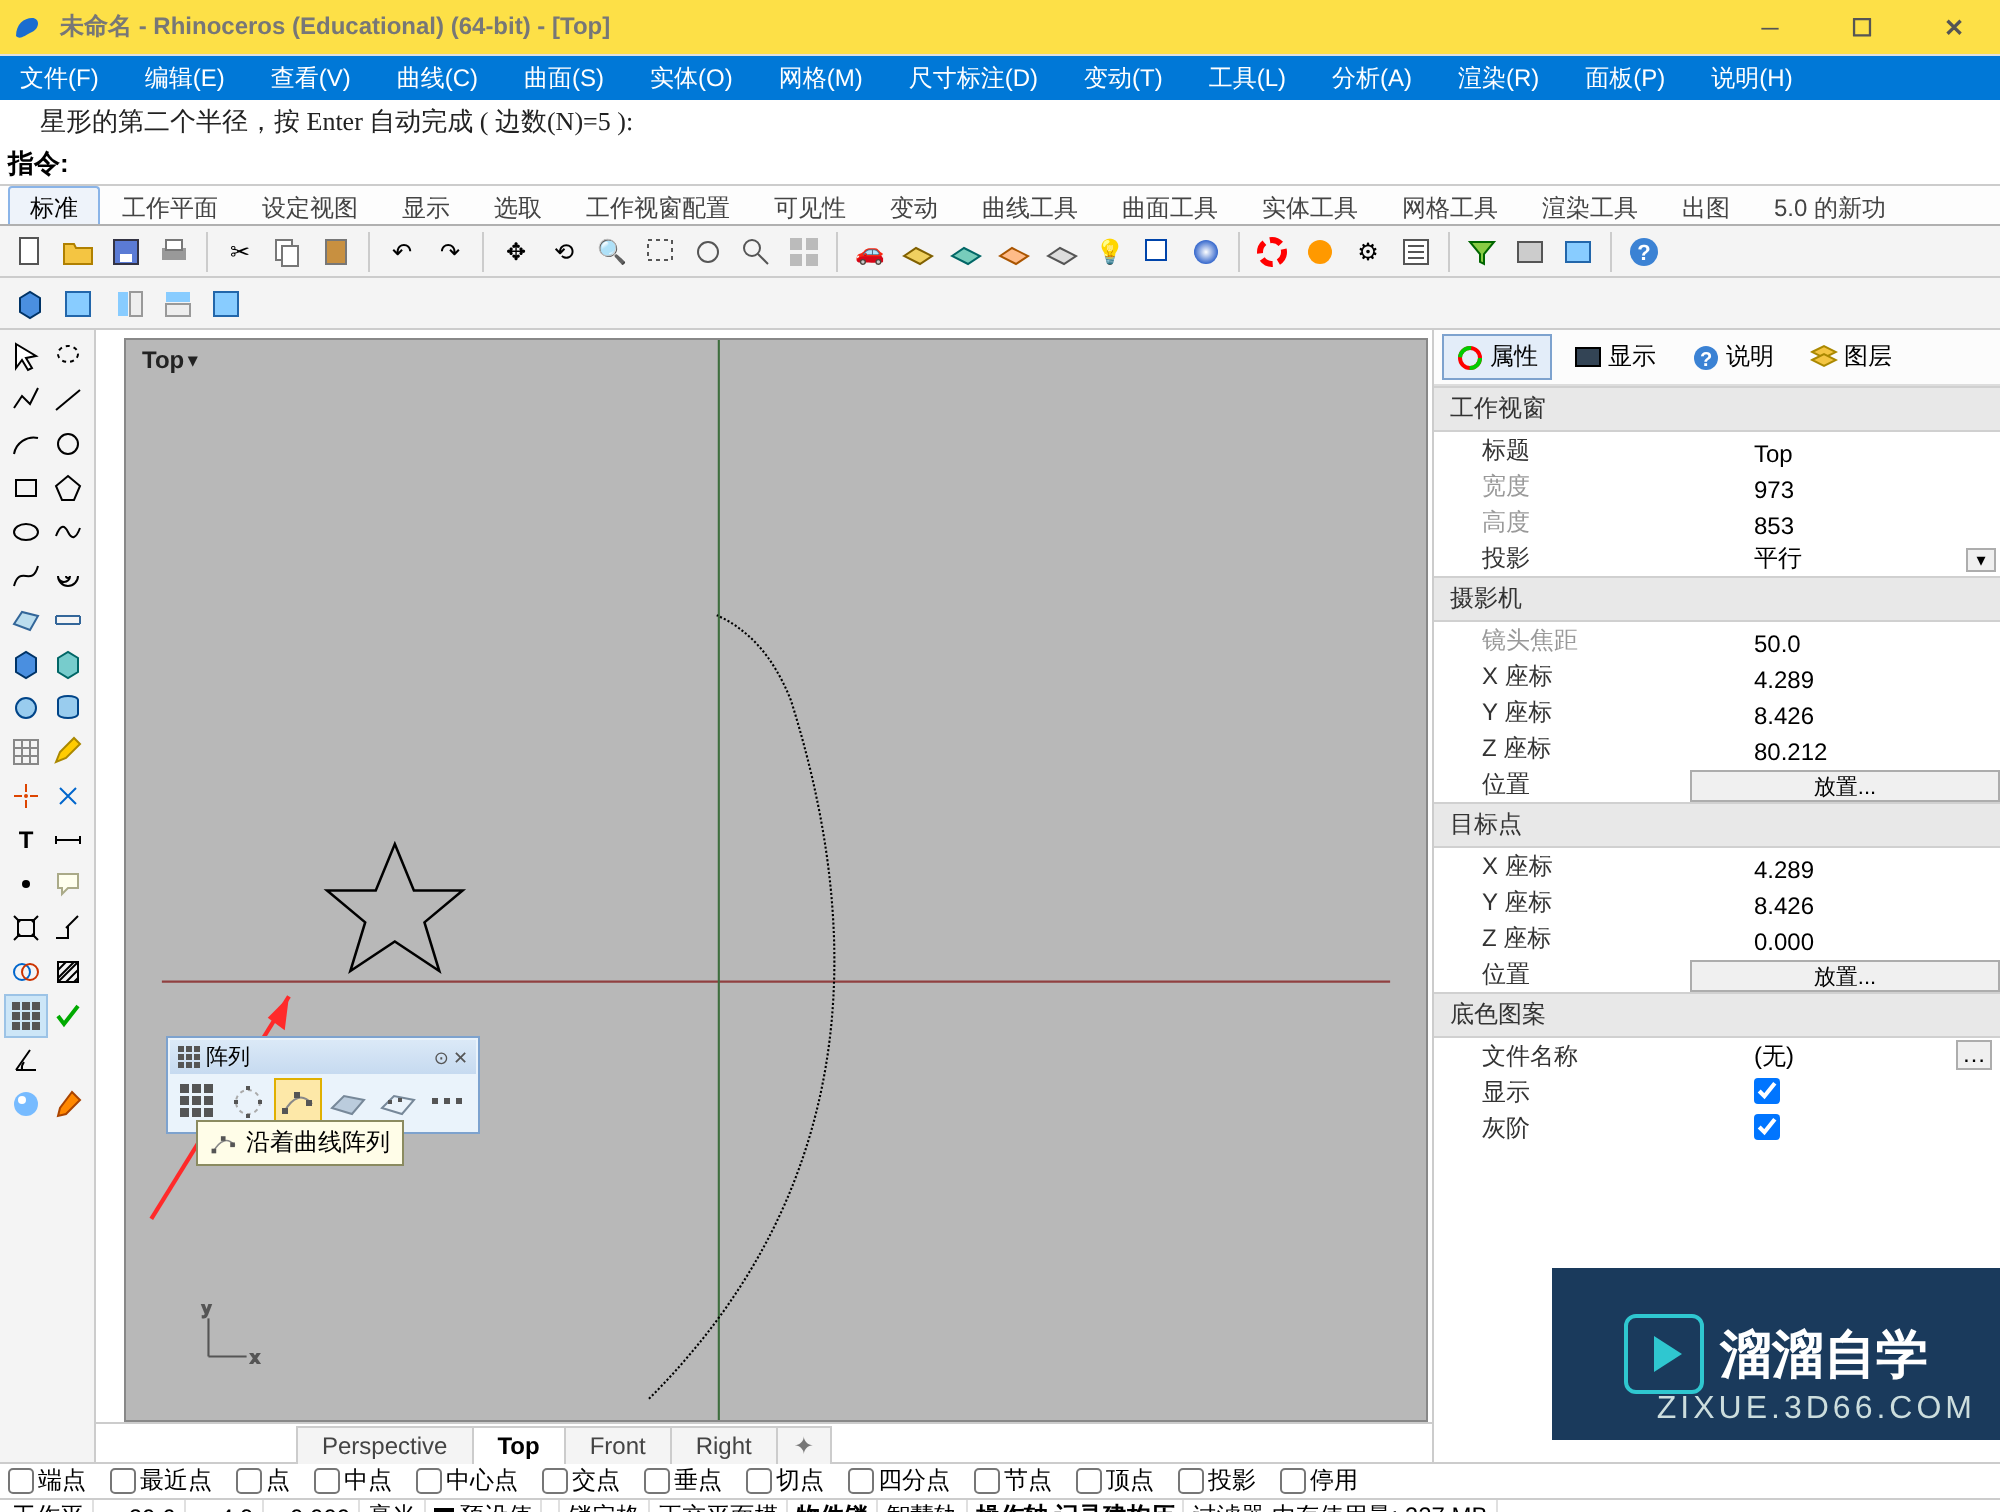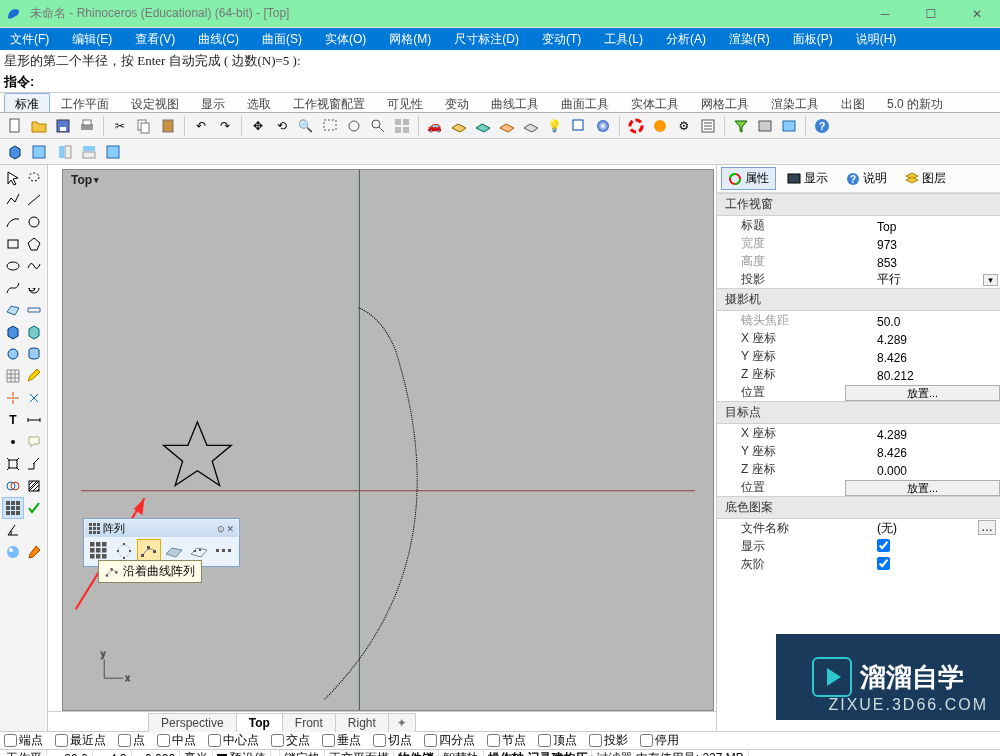--- a/index.html
+++ b/index.html
@@ -1,32 +1,32 @@
 <!DOCTYPE html>
 <html><head>
 <meta charset="utf-8">
 <style>
 * { box-sizing: border-box; margin: 0; padding: 0; font-family: "Microsoft YaHei", "Segoe UI", sans-serif; }
 body { background: #fff; font-size: 12px; overflow: hidden; width: 1000px; height: 756px; position: relative; }
 
 
-.titlebar { height: 28px; background: #86efac; display: flex; align-items: center; padding: 0 0 0 4px; border-bottom: 1px solid #e0e0e0; }
+.titlebar { height: 28px; background: #fde047; display: flex; align-items: center; padding: 0 0 0 4px; border-bottom: 1px solid #e0e0e0; font-weight: bold; }
 .titlebar .app-icon { width: 20px; height: 20px; margin-right: 6px; display:flex;align-items:center;justify-content:center; }
 .titlebar .title-text { color: #777; font-size: 12px; flex: 1; }
 .titlebar .winbtns { display: flex; height: 100%; }
 .titlebar .winbtn { width: 46px; height: 28px; display: flex; align-items: center; justify-content: center; color: #555; }
 .titlebar .winbtn.close { color:#555; }
 
 
 .menubar { height: 22px; background: #0078d7; display: flex; align-items: center; padding: 0 4px; color: #fff; font-size: 12px; gap: 11px; }
 .menubar .menuitem { padding: 0 6px; height: 100%; display: flex; align-items: center; cursor: default; }
 
 
 .cmd-area { background: #fff; border-bottom: 1px solid #ccc; }
-.cmd-line1 { padding: 2px 4px; font-size: 13px; color: #222; font-family: SimSun, serif; }
+.cmd-line1 { padding: 2px 20px; font-size: 13px; color: #222; font-family: SimSun, serif; }
 .cmd-line2 { padding: 1px 4px; font-size: 13px; font-weight: bold; color: #000; font-family: SimSun,serif; display:flex; align-items:center; }
 .cmd-line2 .cmd-label { margin-right: 4px; }
 .cmd-line2 input { border:none; outline:none; flex:1; font-size:13px; }
 
 
 .tabstrip { height: 20px; background: #fdfdfd; border-bottom: 1px solid #b0b0b0; display: flex; padding-left: 4px; overflow:hidden; }
 .tabstrip .tab { padding: 2px 10px; font-size: 12px; color: #444; border: 1px solid transparent; border-bottom: none; cursor: default; white-space:nowrap; }
 .tabstrip .tab.active { background: #eef3fa; border-color: #8ab4e8; color: #000; border-radius: 2px 2px 0 0; }
 
 

